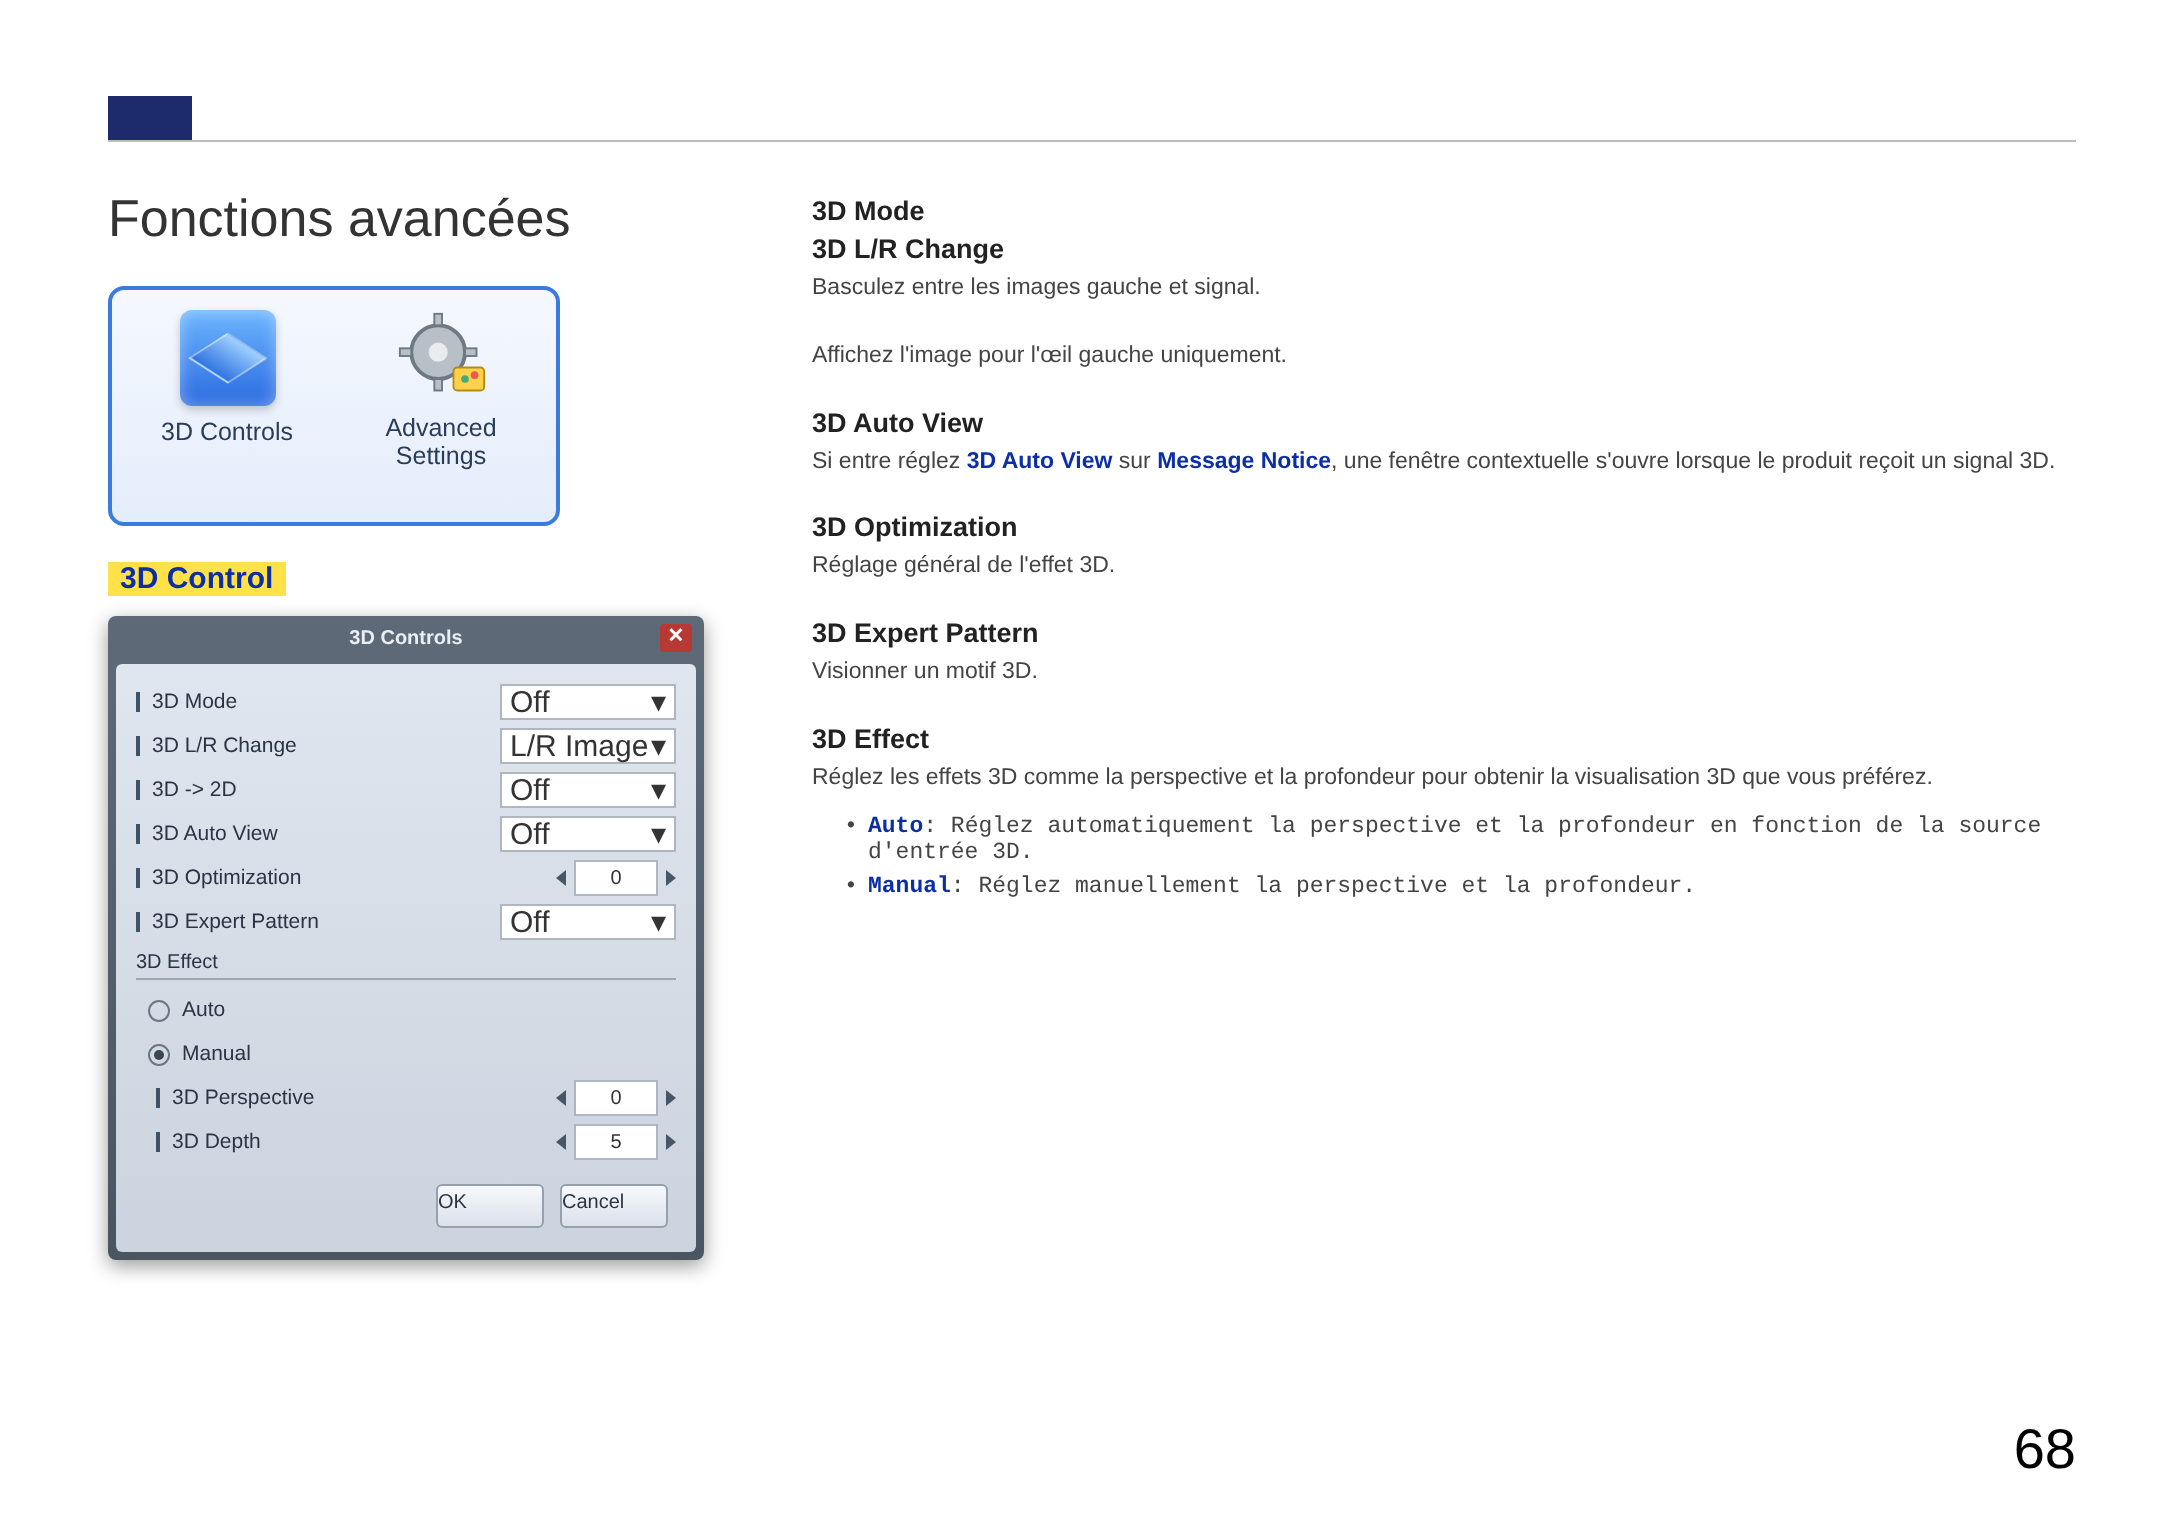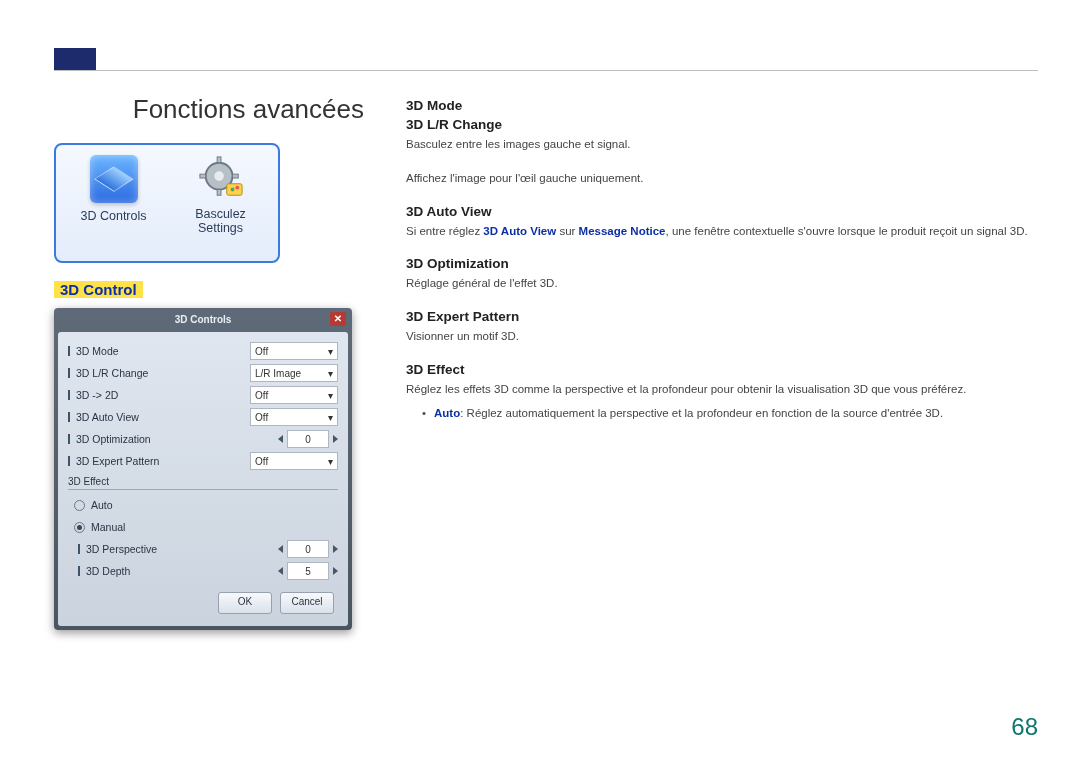--- a/index.html
+++ b/index.html
@@ -44,21 +44,20 @@
   
   .left {
     width: 310px;
     flex: none;
   }
   h1.title {
     margin: 0 0 18px 0;
     font-size: 26px;
     font-weight: 400;
     color: #333;
-    text-align: right;
   }
   .icon-box {
     width: 226px;
     height: 120px;
     border: 2px solid #3b7be0;
     border-radius: 8px;
     background: linear-gradient(#f5f8ff, #e4edfb);
     display: flex;
     padding: 6px;
     gap: 4px;
@@ -154,21 +153,21 @@
     width: 2px;
     height: 10px;
     background: #3e5268;
   }
   .row-label { flex: 1; color: #2a3444; }
   .value-box {
     width: 78px;
     height: 16px;
     background: #fff;
     border: 1px solid #aeb6c1;
-    font-size: 10px;
+    font-size: 15px;
     display: flex;
     align-items: center;
     padding: 0 4px;
     justify-content: space-between;
     color: #333;
   }
   .spin {
     width: 40px;
     height: 16px;
     background: #fff;
@@ -216,21 +215,20 @@
     gap: 8px;
     padding: 10px 4px 2px 4px;
   }
   .dbtn {
     width: 52px;
     height: 20px;
     background: linear-gradient(#f7f9fc, #dbe1ea);
     border: 1px solid #97a1ae;
     border-radius: 3px;
     font-size: 10px;
-    text-align: center;
     line-height: 18px;
     color: #2a3444;
   }
 
   
   .right { flex: 1; padding-top: 4px; }
   .item h3 {
     margin: 0 0 4px 0;
     font-size: 13.5px;
     font-weight: 700;
@@ -240,35 +238,36 @@
     margin: 0 0 16px 0;
     font-size: 11.5px;
     color: #444;
     line-height: 1.55;
   }
   ul.bullets {
     margin: -8px 0 16px 0;
     padding-left: 28px;
     font-size: 11.5px;
     color: #444;
+    font-family: Liberation Mono, monospace;
   }
   ul.bullets li { margin-bottom: 4px; list-style: none; position: relative; }
   ul.bullets li::before {
     content: "•";
     position: absolute;
     left: -12px;
     color: #444;
   }
   .kw { color: #0d2fa6; font-weight: 700; }
   .pagenum {
     position: absolute;
     right: 42px;
     bottom: 22px;
-    font-size: 24px;
-    color: #0f766e;
+    font-size: 28px;
+    color: #000000;
   }
 </style>
 </head>
 <body>
 
 <div class="page">
   <div class="header-tab"></div>
   <div class="top-rule"></div>
 
   <div class="columns">
@@ -290,21 +289,21 @@
                 <rect x="20" y="2" width="4" height="6"></rect>
                 <rect x="20" y="36" width="4" height="6"></rect>
                 <rect x="2" y="20" width="6" height="4"></rect>
                 <rect x="36" y="20" width="6" height="4"></rect>
               </g>
               <rect x="30" y="30" width="16" height="12" rx="2" fill="#ffd24a" stroke="#b28b12"></rect>
               <circle cx="36" cy="36" r="2" fill="#4a7"></circle>
               <circle cx="41" cy="34" r="2" fill="#e55"></circle>
             </svg>
           </div>
-          <span>Basculez</span>
+          <span>Advanced</span>
           <span>Settings</span>
         </div>
       </div>
 
       <div class="section-label">3D Control</div>
 
       
       <div class="dialog">
         <div class="dialog-title">
           <span>3D Controls</span>
@@ -423,19 +422,20 @@
       </div>
       <div class="item">
         <h3>3D Expert Pattern</h3>
         <p>Visionner un motif 3D.</p>
       </div>
       <div class="item">
         <h3>3D Effect</h3>
         <p>Réglez les effets 3D comme la perspective et la profondeur pour obtenir la visualisation 3D que vous préférez.</p>
         <ul class="bullets">
           <li><span class="kw">Auto</span><span>: Réglez automatiquement la perspective et la profondeur en fonction de la source d'entrée 3D.</span></li>
+          <li><span class="kw">Manual</span><span>: Réglez manuellement la perspective et la profondeur.</span></li>
         </ul>
       </div>
     </div>
   </div>
 
   <div class="pagenum">68</div>
 </div>
 
 </body></html>

